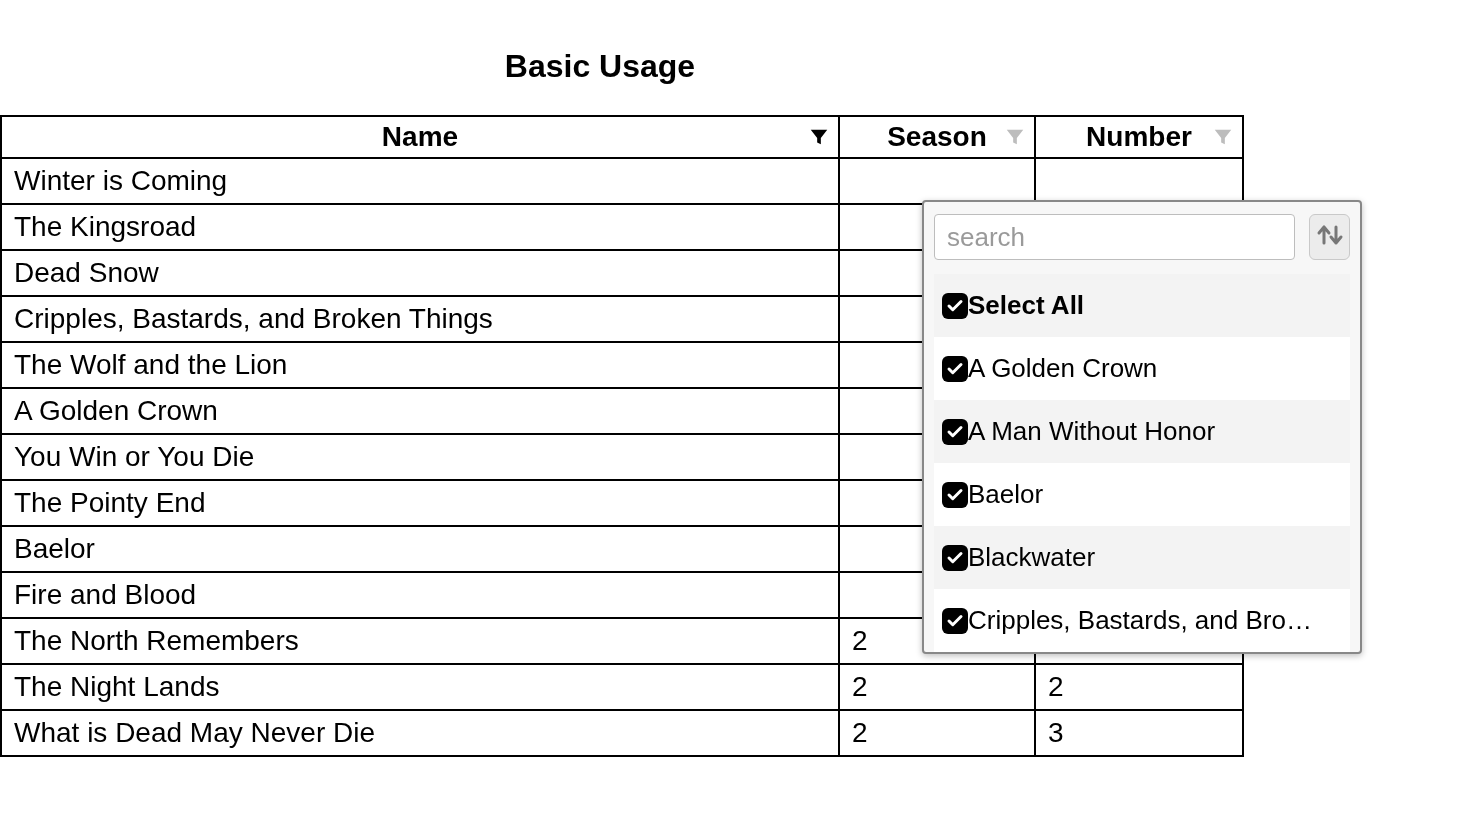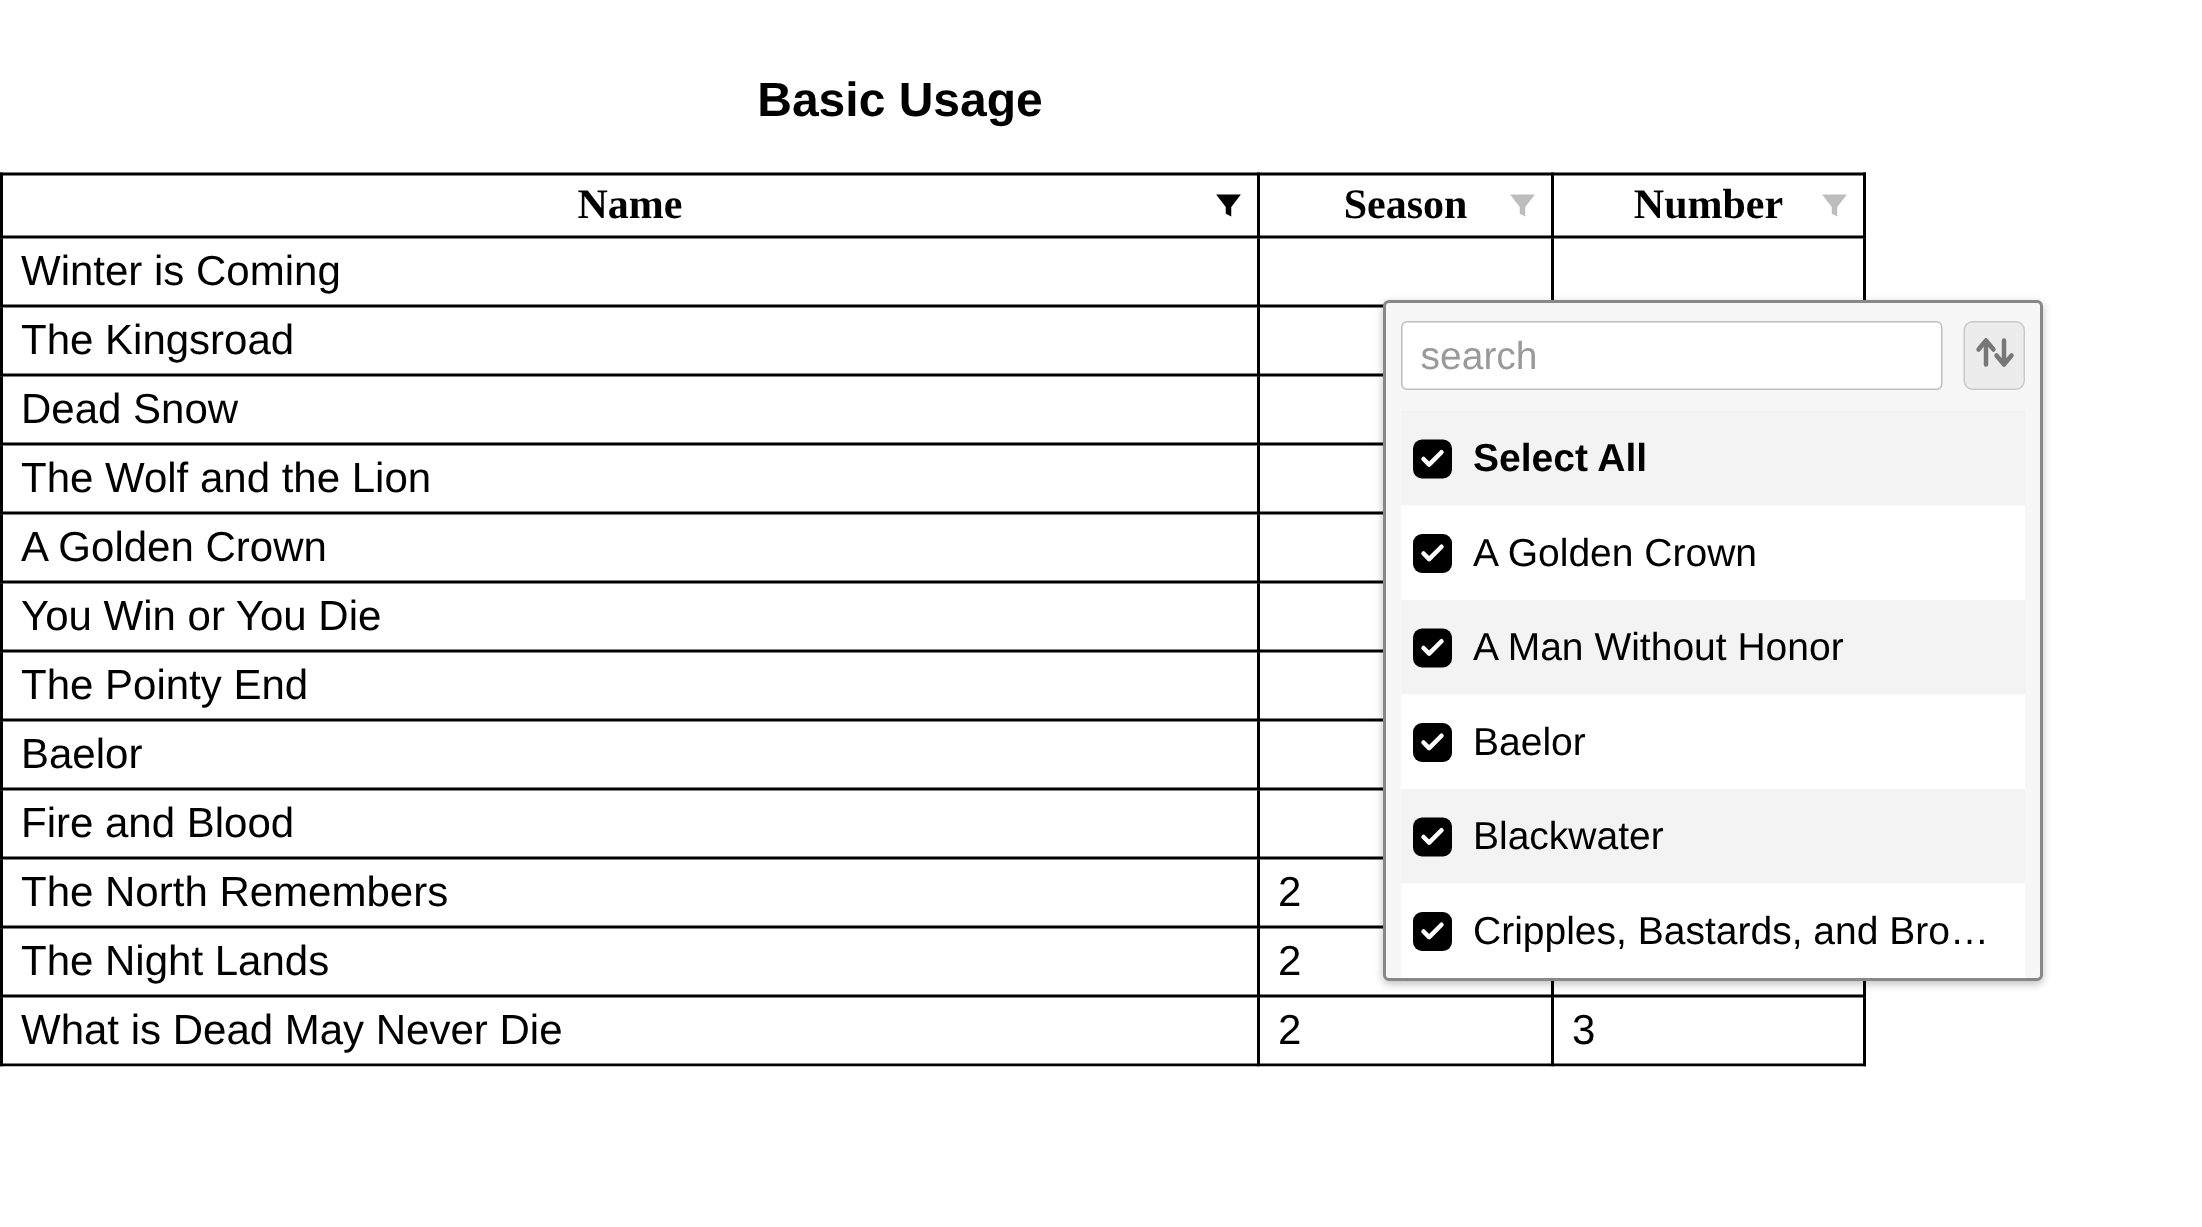--- a/index.html
+++ b/index.html
@@ -44,21 +44,20 @@
   col.col-name   { width: 838px; }
   col.col-season { width: 196px; }
   col.col-number { width: 208px; }
 
   .th-inner {
     display: flex;
     align-items: flex-end;
     justify-content: center;
     position: relative;
     height: 100%;
-    font-family: Liberation Serif, serif;
   }
   .th-label { flex: 1; text-align: center; }
   .filter-icon {
     position: absolute;
     right: 0;
     top: 50%;
     transform: translateY(-50%);
     width: 22px;
     height: 22px;
     display: inline-flex;
@@ -108,21 +107,20 @@
     display: flex;
     align-items: center;
     justify-content: center;
     cursor: pointer;
   }
   .sort-btn svg { width: 32px; height: 28px; }
 
   .filter-row {
     display: flex;
     align-items: center;
-    gap: 14px;
     padding: 16px 8px;
     font-size: 26px;
     cursor: pointer;
     white-space: nowrap;
     overflow: hidden;
   }
   .filter-row .lbl { overflow: hidden; text-overflow: ellipsis; }
   .filter-row.odd  { background: #f3f3f3; }
   .filter-row.even { background: #ffffff; }
   .filter-row.selectall .lbl { font-weight: bold; }
@@ -194,20 +192,25 @@
           <td>The Kingsroad</td>
           <td></td>
           <td></td>
         </tr>
         <tr>
           <td>Dead Snow</td>
           <td></td>
           <td></td>
         </tr>
         <tr>
+          <td>Cripples, Bastards, and Broken Things</td>
+          <td></td>
+          <td></td>
+        </tr>
+        <tr>
           <td>The Wolf and the Lion</td>
           <td></td>
           <td></td>
         </tr>
         <tr>
           <td>A Golden Crown</td>
           <td></td>
           <td></td>
         </tr>
         <tr>

